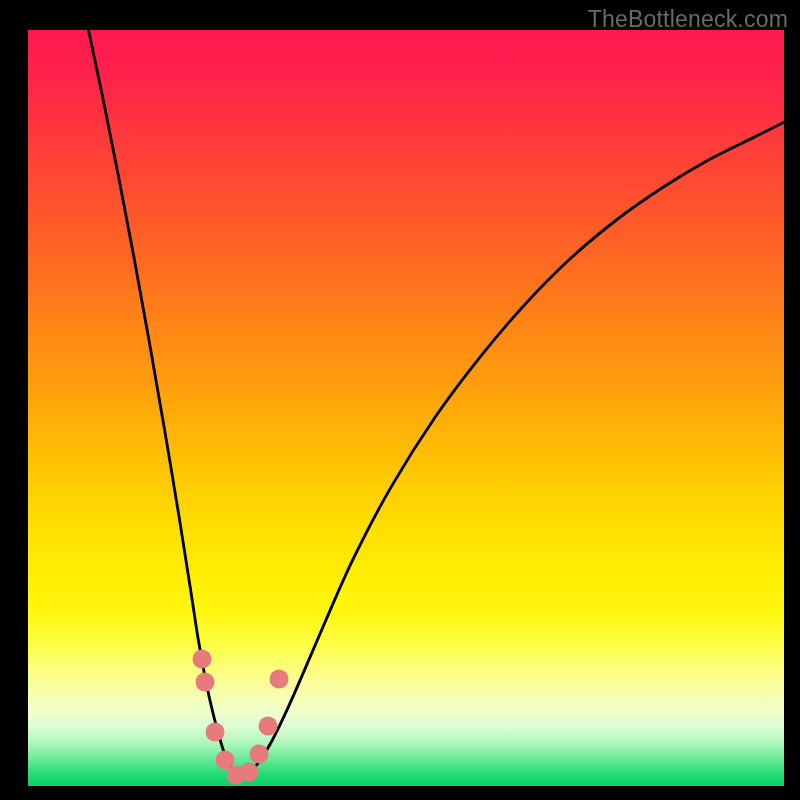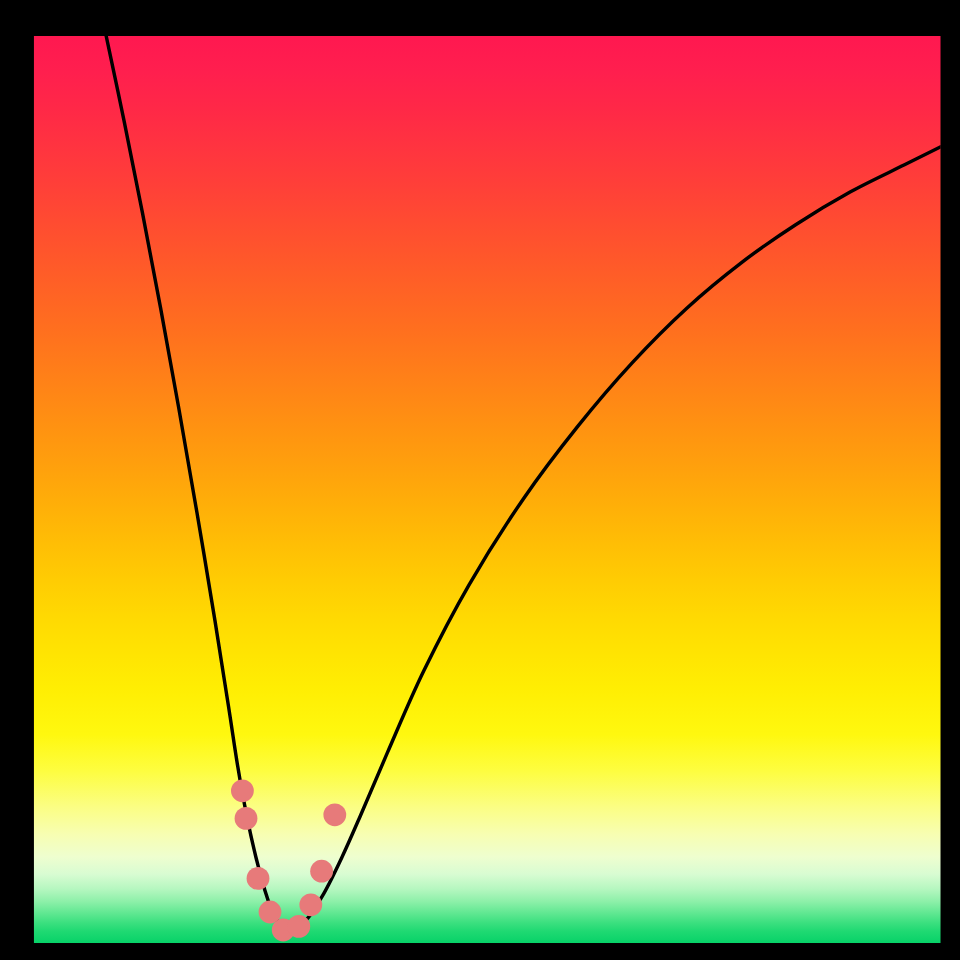--- a/index.html
+++ b/index.html
@@ -45,20 +45,21 @@
     position: absolute;
     border-radius: 50%;
     transform: translate(-50%, -50%);
   }
 </style>
 </head>
 <body>
 
 <div class="stage">
 
+  <div class="watermark" style="font-size: 23px; color: rgb(106, 106, 106); top: 6px; right: 12px;">TheBottleneck.com</div>
 
   <div class="plot-frame" style="left: 28px; top: 30px; width: 756px; height: 756px;">
     <div class="plot-inner">
 
       <svg class="gradient" viewBox="0 0 100 100" preserveAspectRatio="none">
         <defs>
           <linearGradient id="bg" x1="0" y1="0" x2="0" y2="1">
               <stop offset="0%" stop-color="#ff1850"></stop>
               <stop offset="4%" stop-color="#ff1f4e"></stop>
               <stop offset="8%" stop-color="#ff2847"></stop>

